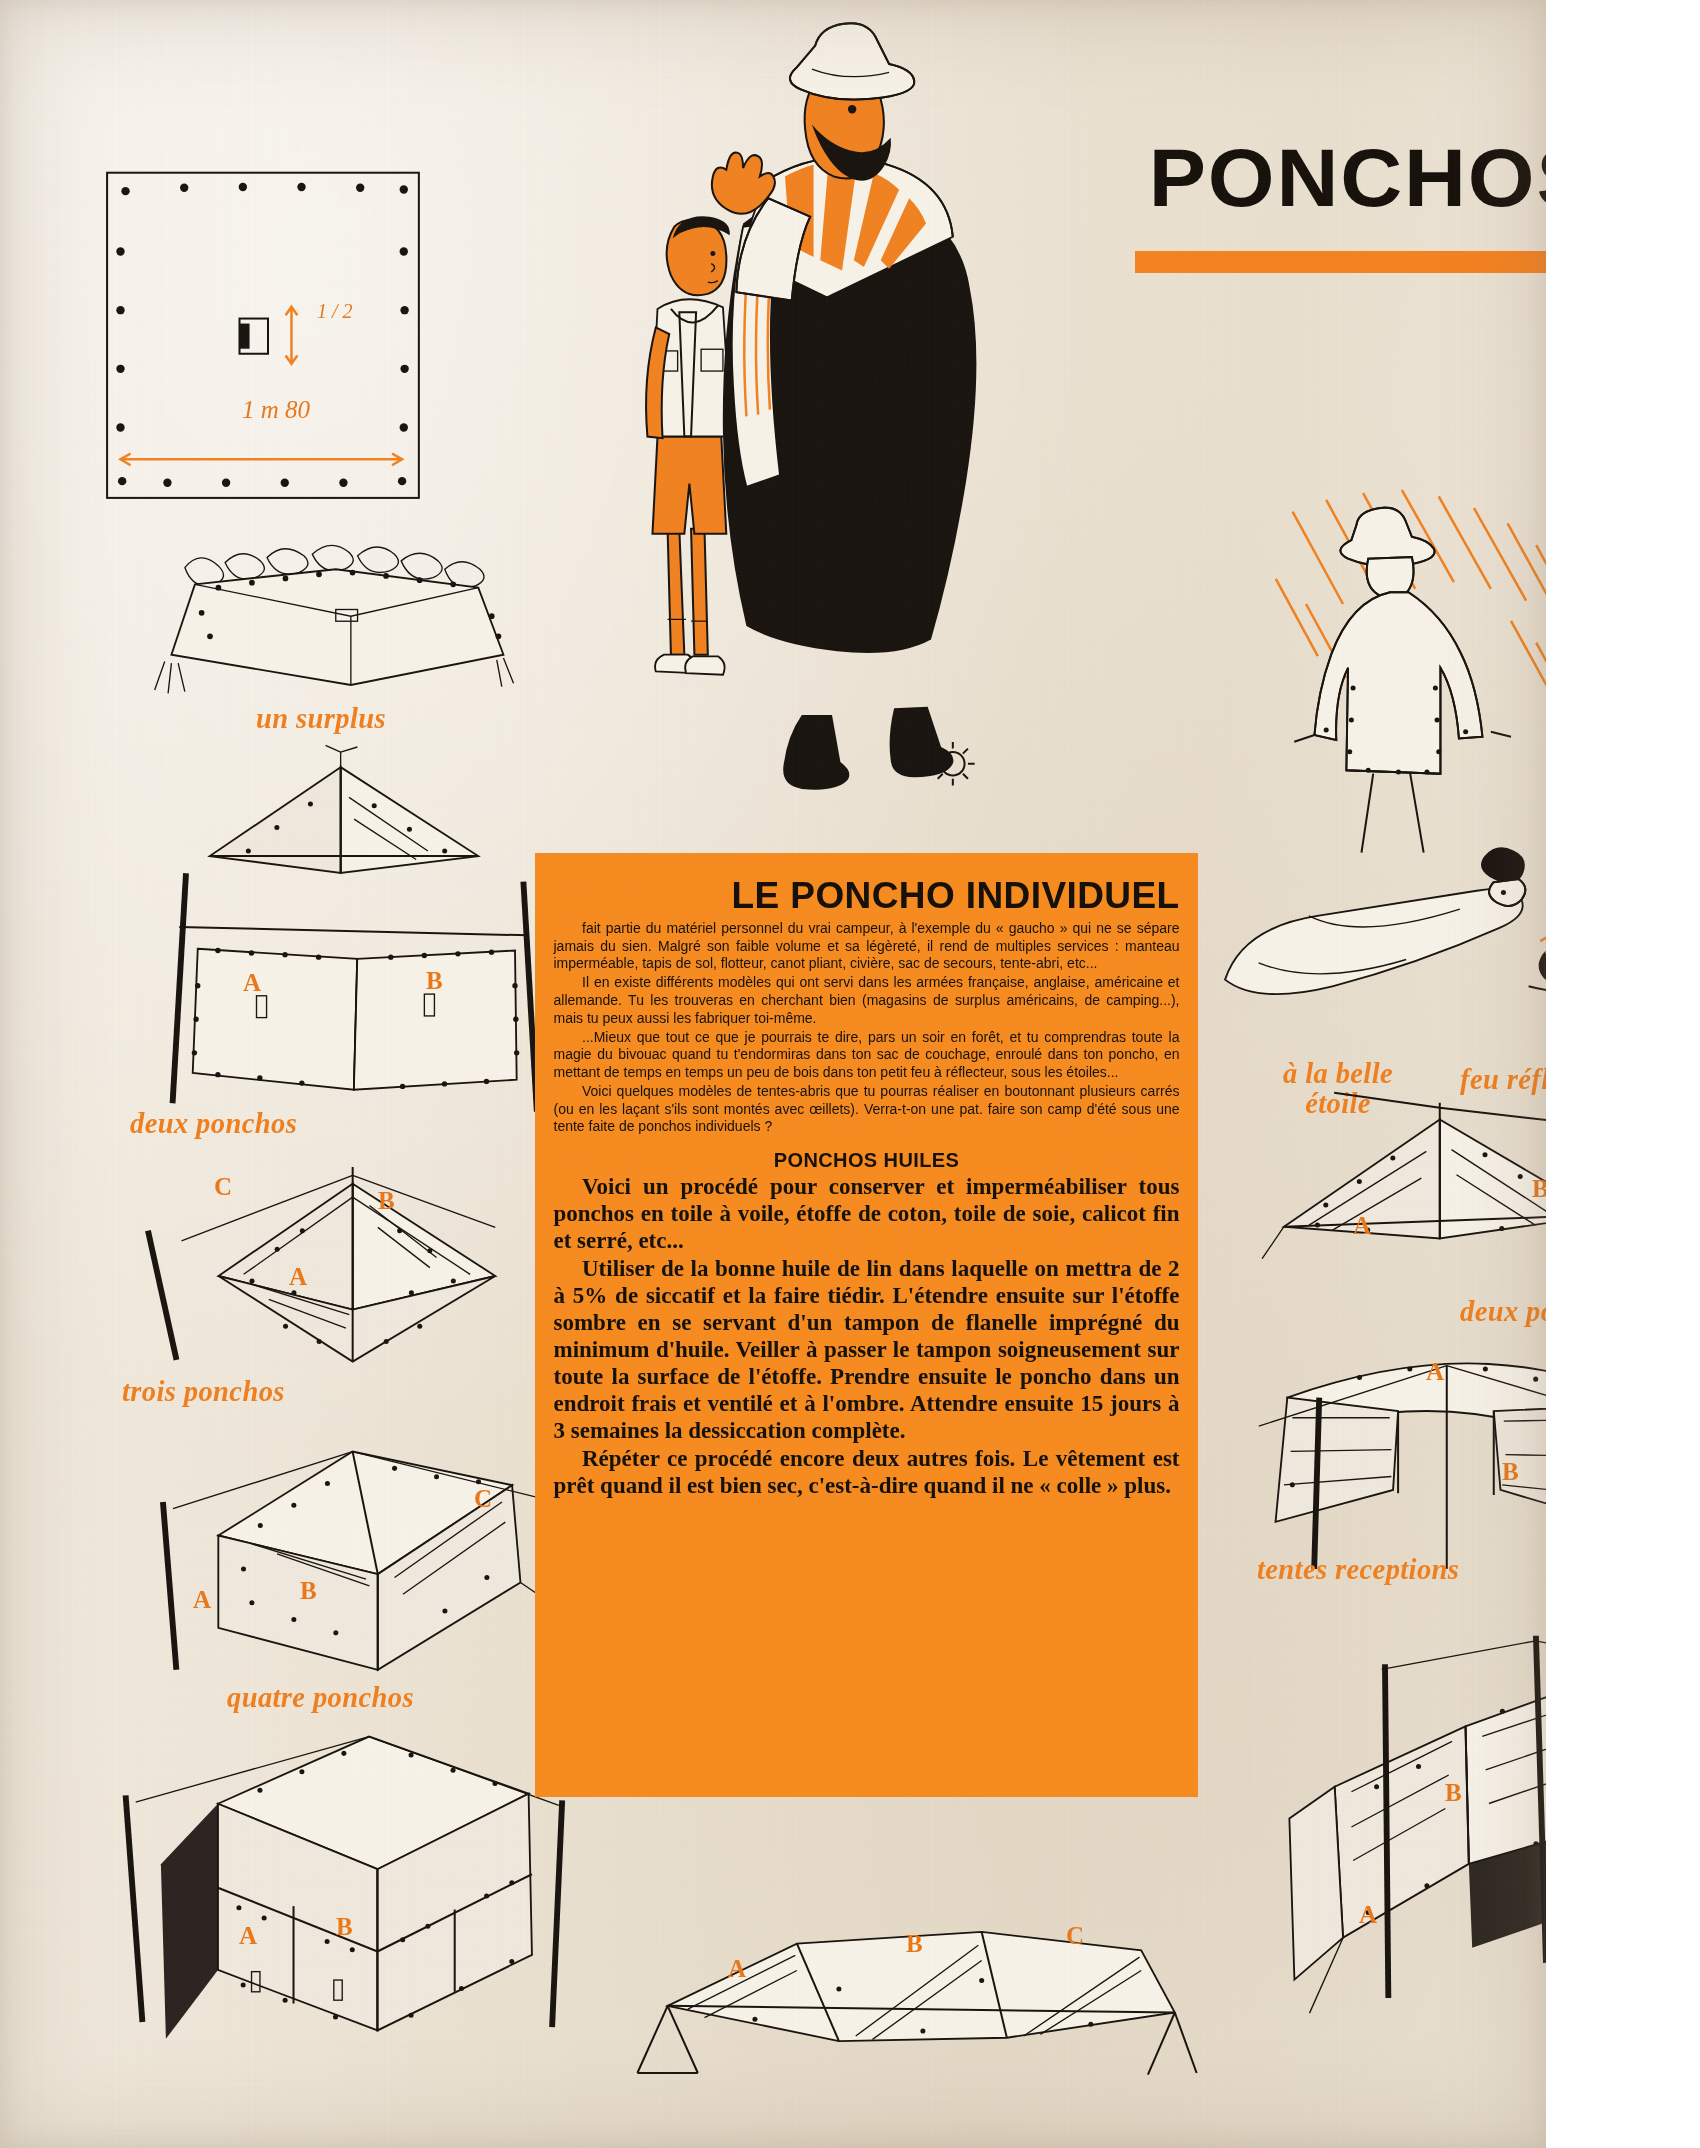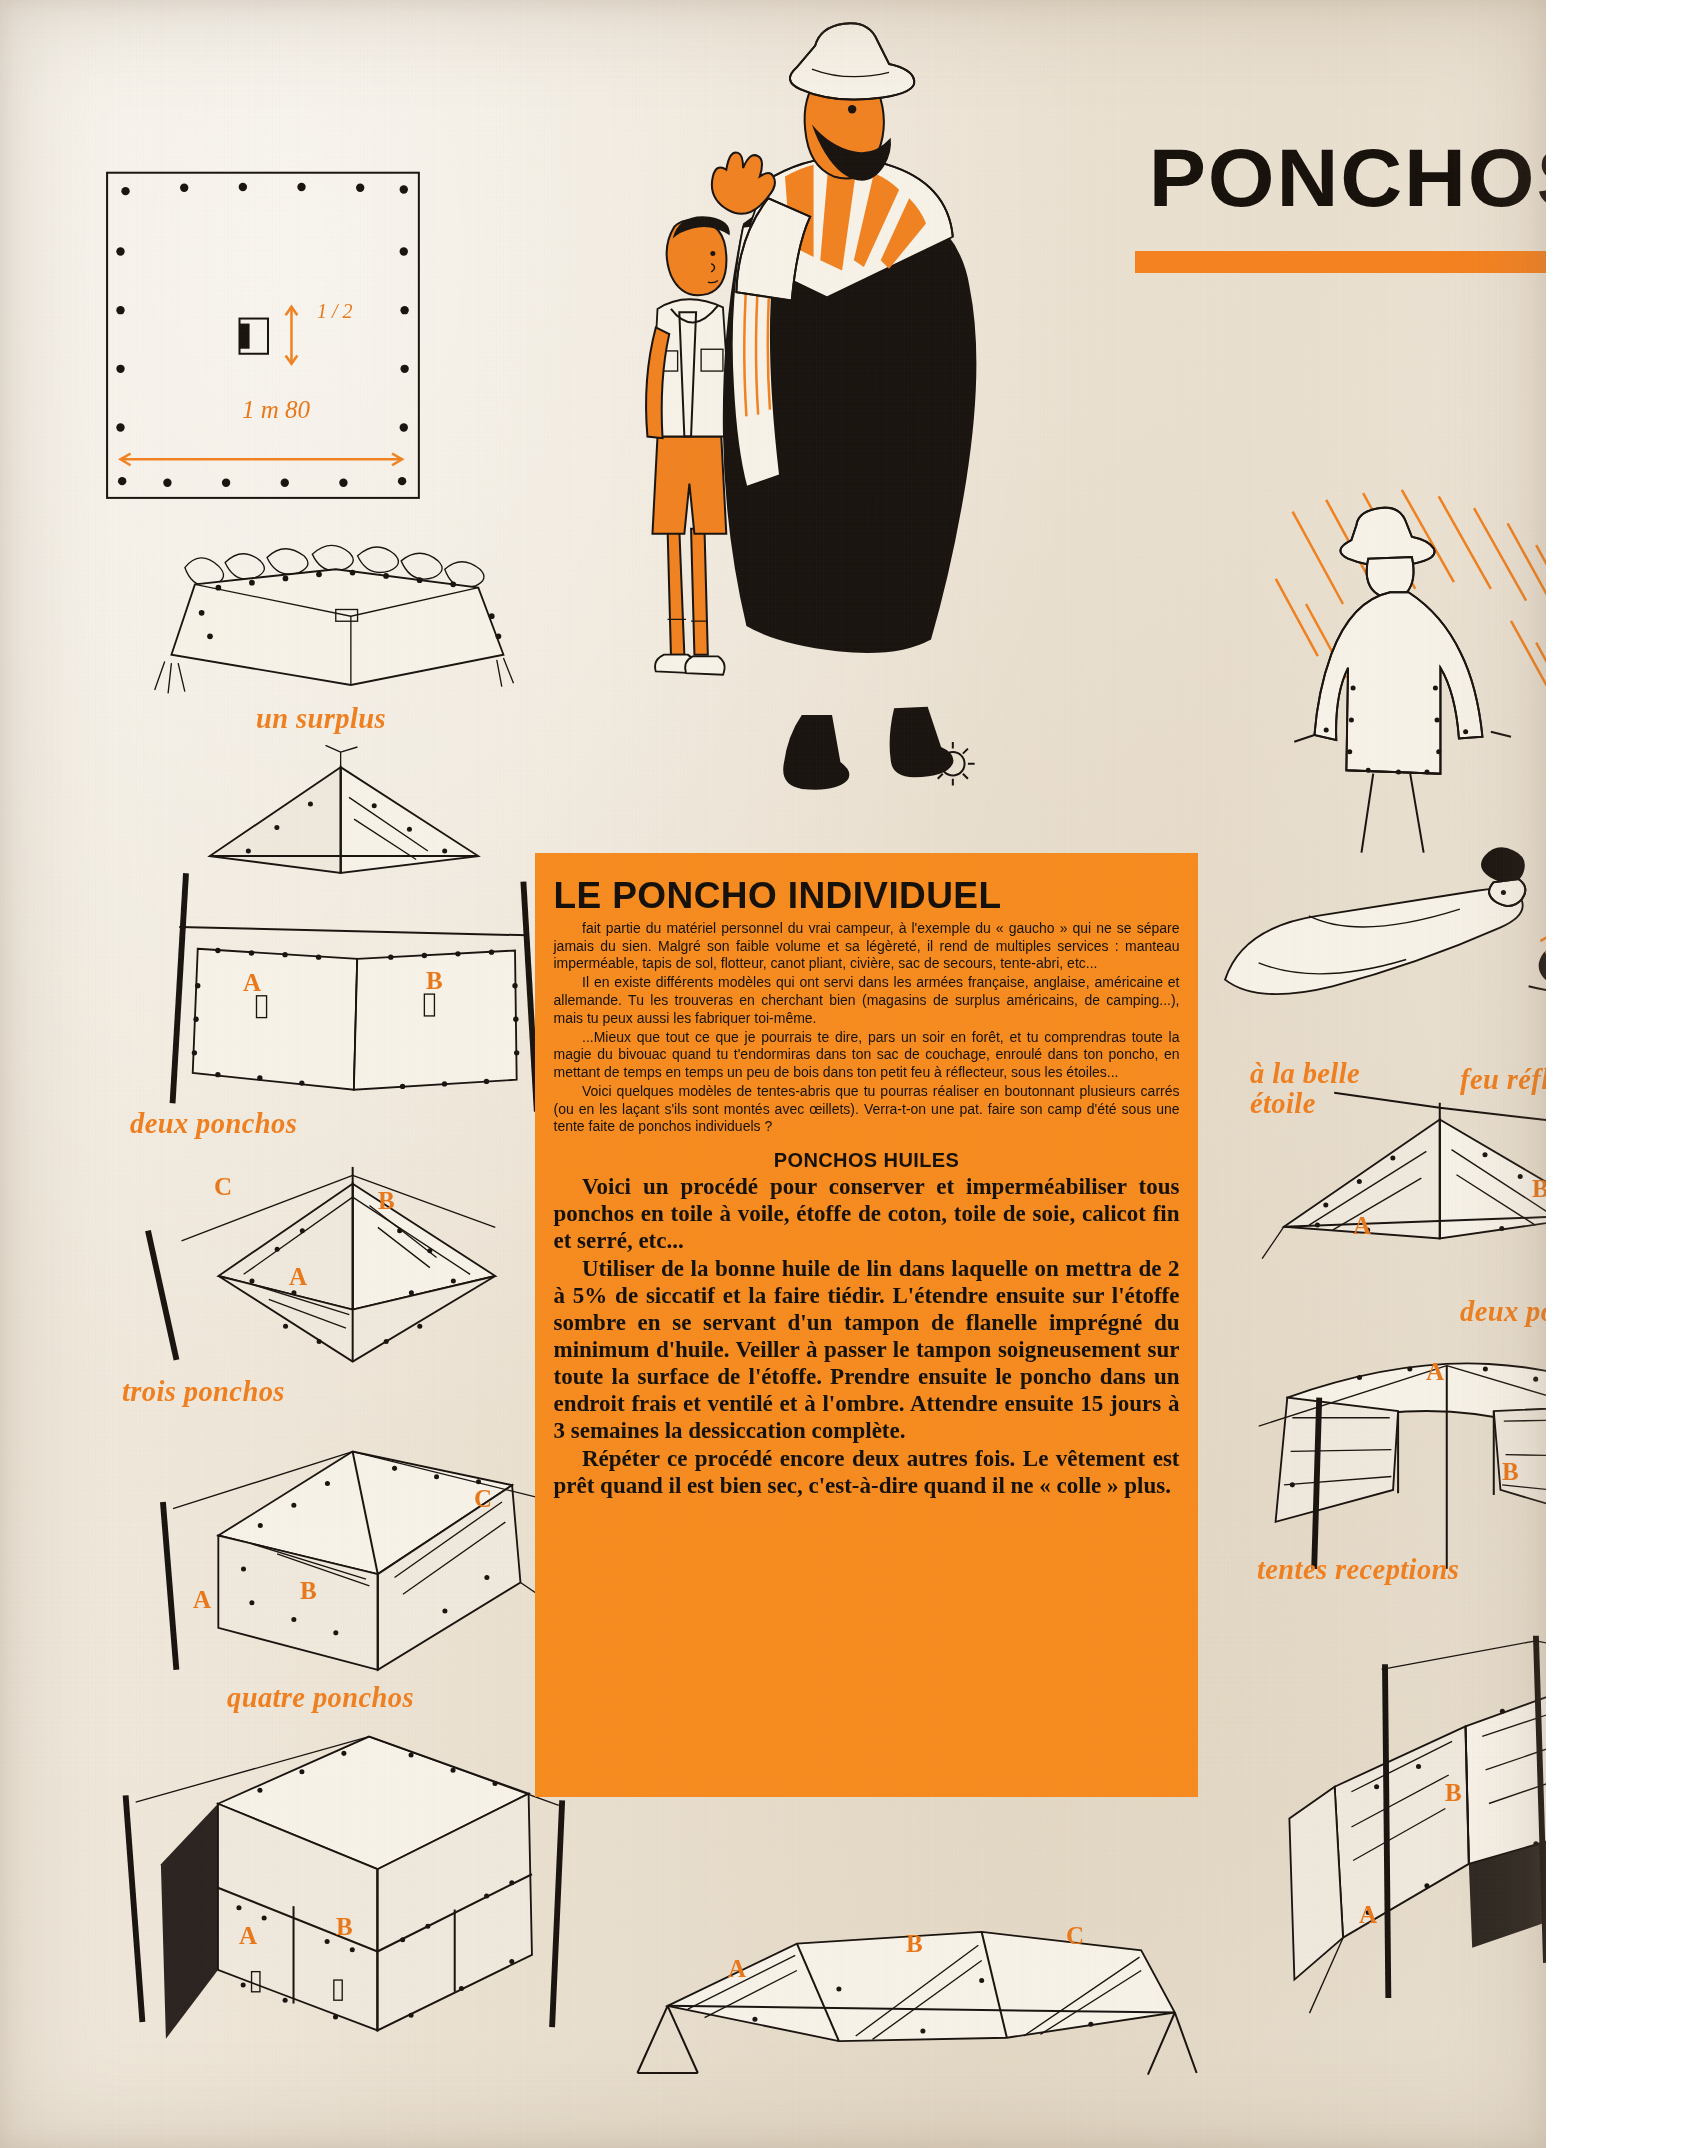--- a/index.html
+++ b/index.html
@@ -75,21 +75,21 @@
     background: #f68b1f;
     color: #16100a;
     padding: 15px 18.5px 13.4px 18.5px;
     box-sizing: border-box;
   }
   .article h1 {
     margin: 6.7px 0 3.4px 0;
     font-size: 37px;
     font-weight: bold;
     letter-spacing: 0.4px;
-    text-align: left;
+    text-align: right;
     font-family: "Liberation Sans", sans-serif;
   }
   .article p {
     margin: 0 0 1.7px 0;
     text-indent: 28.5px;
     font-family: "Liberation Sans", sans-serif;
     font-size: 14px;
     font-weight: normal;
     line-height: 1.255;
     text-align: justify;
@@ -556,21 +556,21 @@
 
     <g class="fill-dark">
       <path d="M400 156 q24 -22 56 -14 q34 8 36 32 q2 22 -30 26 q-42 6 -62 -14 q-12 -14 0 -30z"></path>
     </g>
     <g class="orange" stroke-width="3.2">
       <path d="M396 142 L460 104 M402 156 L476 116 M410 172 L490 132 M424 186 L500 148"></path>
       <path d="M470 96 L500 120 M490 150 L520 170"></path>
     </g>
     <path class="ink" d="M382 196 q60 16 124 -6"></path>
   </svg>
-  <div class="cap two-line" style="left:1250px; top:1059px; width:176px; ">à la belle étoile</div>
+  <div class="cap two-line" style="left:1250px; top:1059px; width:176px; text-align:center;">à la belle étoile</div>
   <div class="cap" style="left:1460px; top:1056px;margin-top:8px;">feu réflecteur</div>
 
   <svg style="left:1250px; top:1091px;" width="403" height="243" viewBox="0 0 480 290">
     <path class="cloth" d="M226 34 L420 148 L226 176 Z"></path>
     <path class="cloth2" d="M226 34 L40 162 L226 176 Z"></path>
     <path class="ink" d="M226 34 L226 176"></path>
     <path class="ink-thin" d="M240 70 L360 148 M246 100 L340 160"></path>
     <path class="ink-thin" d="M210 72 L70 160 M204 104 L98 166"></path>
     <path class="ink" d="M40 162 L420 148"></path>
     <g class="fill-dark">

